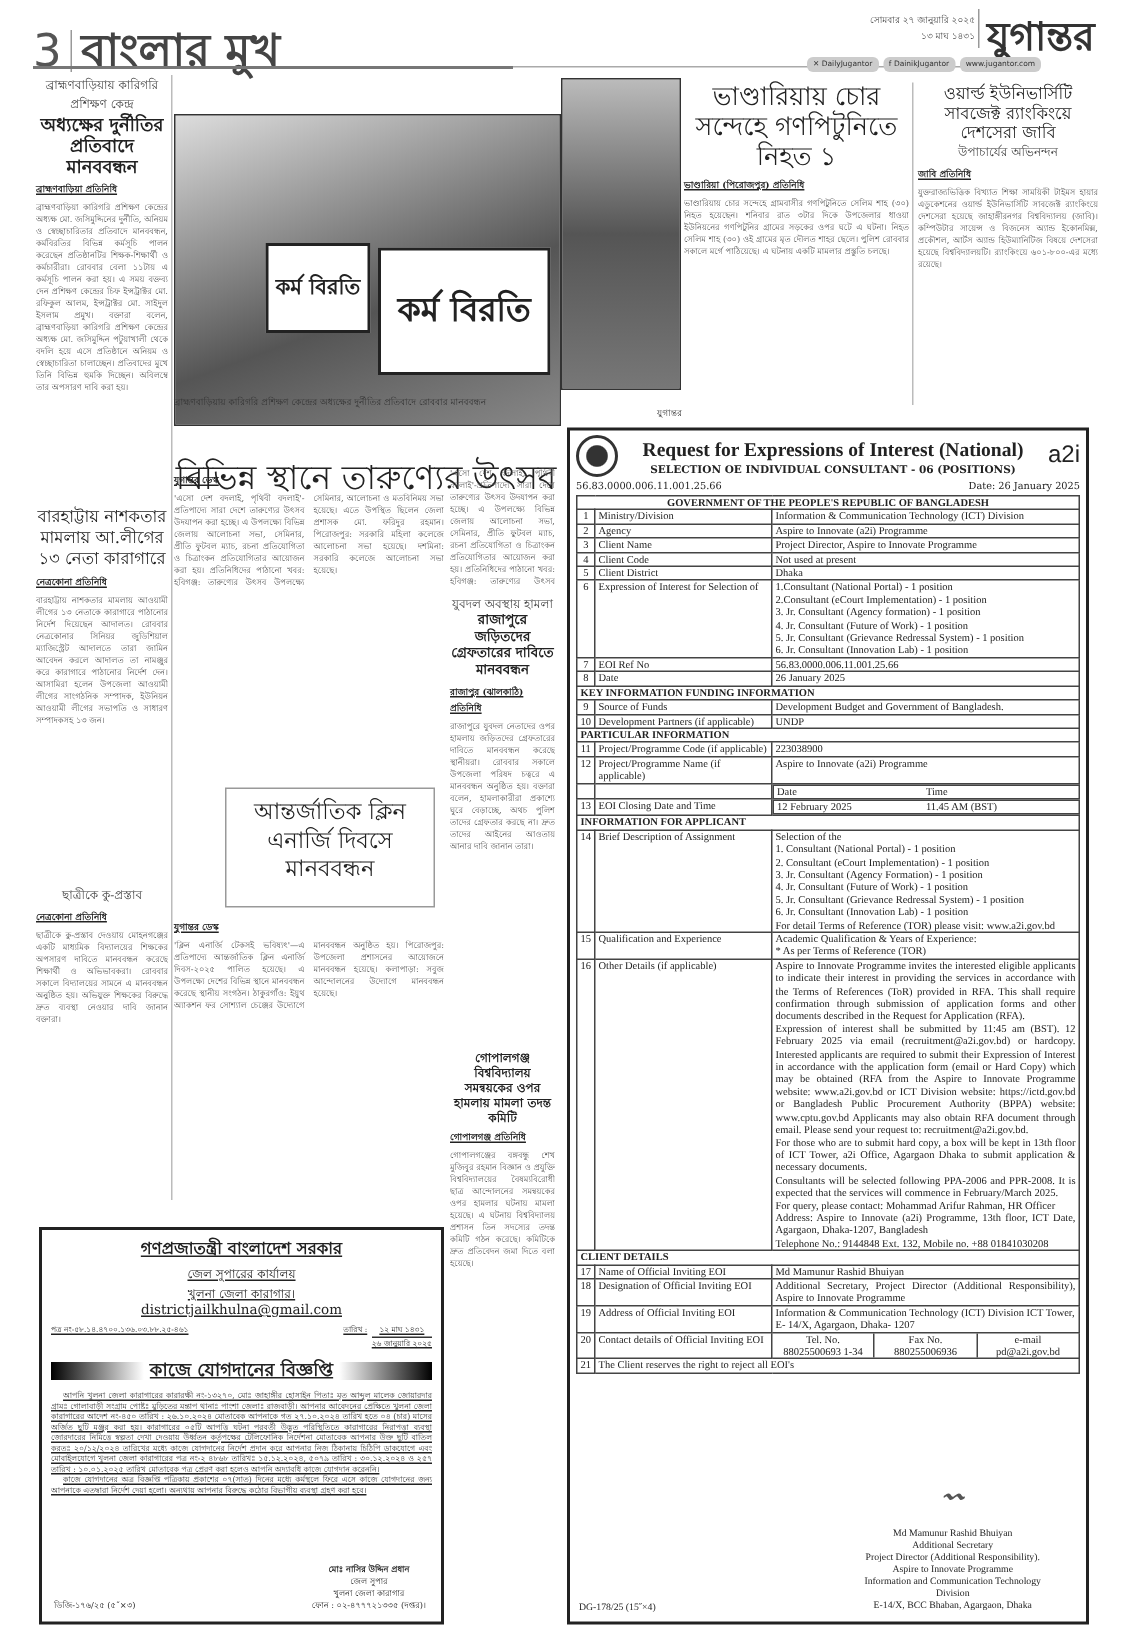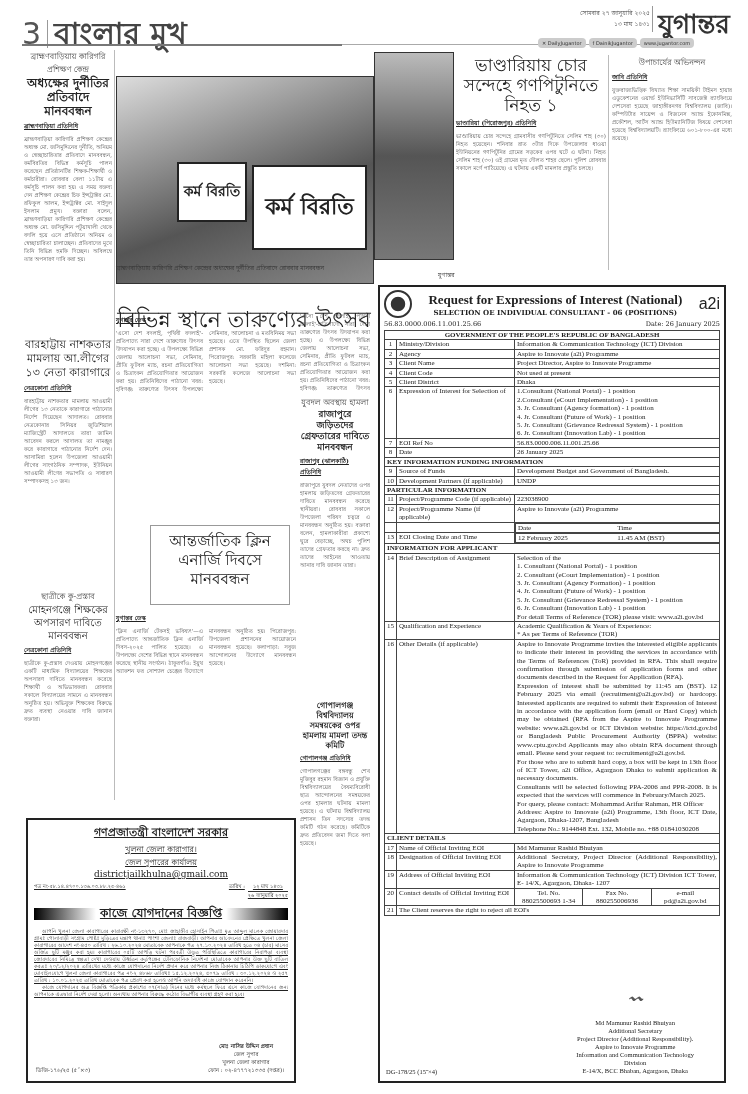--- a/index.html
+++ b/index.html
@@ -70,34 +70,34 @@
 <div class="abs caption" style="left:438px;top:270px;font-size:6px">যুগান্তর</div>
 
 <div class="abs" style="left:456px;top:55px;width:150px;">
   <div class="hl" style="font-size:17px;line-height:20px;">ভাণ্ডারিয়ায় চোর সন্দেহে গণপিটুনিতে নিহত ১</div>
   <div class="byline">ভাণ্ডারিয়া (পিরোজপুর) প্রতিনিধি</div>
   <div class="col-text" style="height:160px;overflow:hidden">ভাণ্ডারিয়ায় চোর সন্দেহে গ্রামবাসীর গণপিটুনিতে সেলিম শাহ (৩০) নিহত হয়েছেন। শনিবার রাত ৩টার দিকে উপজেলার ধাওয়া ইউনিয়নের গণপিটুনির গ্রামের সড়কের ওপর ঘটে এ ঘটনা। নিহত সেলিম শাহ (৩০) ওই গ্রামের মৃত দৌলত শাহর ছেলে। পুলিশ রোববার সকালে মর্গে পাঠিয়েছে। এ ঘটনায় একটি মামলার প্রস্তুতি চলছে।</div>
 </div>
 <div class="abs" style="left:608px;top:55px;width:1px;height:215px;background:#bbb"></div>
 
 <div class="abs" style="left:612px;top:56px;width:120px;">
+  <div class="hl" style="font-size:11px;line-height:13px;">ওয়ার্ল্ড ইউনিভার্সিটি সাবজেক্ট র‌্যাংকিংয়ে দেশসেরা জাবি</div>
   <div class="kicker">উপাচার্যের অভিনন্দন</div>
   <div class="byline">জাবি প্রতিনিধি</div>
   <div class="col-text" style="height:148px;overflow:hidden">যুক্তরাজ্যভিত্তিক বিখ্যাত শিক্ষা সাময়িকী টাইমস হায়ার এডুকেশনের ওয়ার্ল্ড ইউনিভার্সিটি সাবজেক্ট র‌্যাংকিংয়ে দেশসেরা হয়েছে জাহাঙ্গীরনগর বিশ্ববিদ্যালয় (জাবি)। কম্পিউটার সায়েন্স ও বিজনেস অ্যান্ড ইকোনমিক্স, প্রকৌশল, আর্টস অ্যান্ড হিউম্যানিটিজ বিষয়ে দেশসেরা হয়েছে বিশ্ববিদ্যালয়টি। র‌্যাংকিংয়ে ৬০১-৮০০-এর মধ্যে রয়েছে।</div>
 </div>
 
 <div class="abs" style="left:24px;top:260px;width:88px;">
   <div class="hl" style="font-size:11px;line-height:14px;margin-top:78px">বারহাট্টায় নাশকতার মামলায় আ.লীগের ১৩ নেতা কারাগারে</div>
   <div class="byline">নেত্রকোনা প্রতিনিধি</div>
   <div class="col-text" style="height:185px;overflow:hidden">বারহাট্টায় নাশকতার মামলায় আওয়ামী লীগের ১৩ নেতাকে কারাগারে পাঠানোর নির্দেশ দিয়েছেন আদালত। রোববার নেত্রকোনার সিনিয়র জুডিশিয়াল ম্যাজিস্ট্রেট আদালতে তারা জামিন আবেদন করলে আদালত তা নামঞ্জুর করে কারাগারে পাঠানোর নির্দেশ দেন। আসামিরা হলেন উপজেলা আওয়ামী লীগের সাংগঠনিক সম্পাদক, ইউনিয়ন আওয়ামী লীগের সভাপতি ও সাধারণ সম্পাদকসহ ১৩ জন।</div>
 </div>
 
 <div class="abs" style="left:24px;top:590px;width:88px;">
   <div class="kicker">ছাত্রীকে কু-প্রস্তাব</div>
-  <div class="hl" style="font-size:10px;line-height:13px;">মোহনগঞ্জে শিক্ষকের অপসারণ দাবিতে মানববন্ধন</div>
   <div class="byline">নেত্রকোনা প্রতিনিধি</div>
   <div class="col-text" style="height:155px;overflow:hidden">ছাত্রীকে কু-প্রস্তাব দেওয়ায় মোহনগঞ্জের একটি মাধ্যমিক বিদ্যালয়ের শিক্ষকের অপসারণ দাবিতে মানববন্ধন করেছে শিক্ষার্থী ও অভিভাবকরা। রোববার সকালে বিদ্যালয়ের সামনে এ মানববন্ধন অনুষ্ঠিত হয়। অভিযুক্ত শিক্ষকের বিরুদ্ধে দ্রুত ব্যবস্থা নেওয়ার দাবি জানান বক্তারা।</div>
 </div>
 
 <div class="abs hl" style="left:116px;top:283px;width:256px;font-size:22px;line-height:26px;margin-top:24px;">বিভিন্ন স্থানে তারুণ্যের উৎসব</div>
 <div class="abs" style="left:116px;top:312px;width:180px;">
   <div class="byline">যুগান্তর ডেস্ক</div>
   <div class="col-text" style="height:240px;overflow:hidden;column-count:2;column-gap:6px">'এসো দেশ বদলাই, পৃথিবী বদলাই'-প্রতিপাদ্যে সারা দেশে তারুণ্যের উৎসব উদযাপন করা হচ্ছে। এ উপলক্ষ্যে বিভিন্ন জেলায় আলোচনা সভা, সেমিনার, প্রীতি ফুটবল ম্যাচ, রচনা প্রতিযোগিতা ও চিত্রাংকন প্রতিযোগিতার আয়োজন করা হয়। প্রতিনিধিদের পাঠানো খবর: হবিগঞ্জ: তারুণ্যের উৎসব উপলক্ষ্যে সেমিনার, আলোচনা ও মতবিনিময় সভা হয়েছে। এতে উপস্থিত ছিলেন জেলা প্রশাসক মো. ফরিদুর রহমান। পিরোজপুর: সরকারি মহিলা কলেজে আলোচনা সভা হয়েছে। দশমিনা: সরকারি কলেজে আলোচনা সভা হয়েছে।</div>
 </div>
 
@@ -118,22 +118,22 @@
 </div>
 
 <div class="abs" style="left:300px;top:700px;width:70px;">
   <div class="hl" style="font-size:8px;line-height:10px;font-weight:bold">গোপালগঞ্জ বিশ্ববিদ্যালয় সমন্বয়কের ওপর হামলায় মামলা তদন্ত কমিটি</div>
   <div class="byline">গোপালগঞ্জ প্রতিনিধি</div>
   <div class="col-text" style="height:360px;overflow:hidden">গোপালগঞ্জের বঙ্গবন্ধু শেখ মুজিবুর রহমান বিজ্ঞান ও প্রযুক্তি বিশ্ববিদ্যালয়ের বৈষম্যবিরোধী ছাত্র আন্দোলনের সমন্বয়কের ওপর হামলার ঘটনায় মামলা হয়েছে। এ ঘটনায় বিশ্ববিদ্যালয় প্রশাসন তিন সদস্যের তদন্ত কমিটি গঠন করেছে। কমিটিকে দ্রুত প্রতিবেদন জমা দিতে বলা হয়েছে।</div>
 </div>
 
 <div class="abs notice" style="left:26px;top:818px;width:270px;height:265px;padding:4px 6px;">
   <div class="hl" style="font-size:11px;font-weight:bold">গণপ্রজাতন্ত্রী বাংলাদেশ সরকার</div>
+  <div class="hl" style="font-size:8px">জেল সুপারের কার্যালয়</div>
   <div class="hl" style="font-size:8px">খুলনা জেলা কারাগার।</div>
-  <div class="hl" style="font-size:8px">জেল সুপারের কার্যালয়</div>
   <div class="hl" style="font-size:9px">districtjailkhulna@gmail.com</div>
   <div style="display:flex;justify-content:space-between;font-size:5px;margin-top:4px">
     <span>পত্র নং-৫৮.১৪.৪৭০০.১৩৬.০৩.৮৮.২৫-৪৬১</span>
     <span style="display:flex;gap:3px">
       <span>তারিখ :</span>
       <span style="display:flex;flex-direction:column;text-align:center">
         <span style="border-bottom:1px solid #333">১২ মাঘ ১৪৩১</span>
         <span>২৬ জানুয়ারি ২০২৫</span>
       </span>
     </span>

